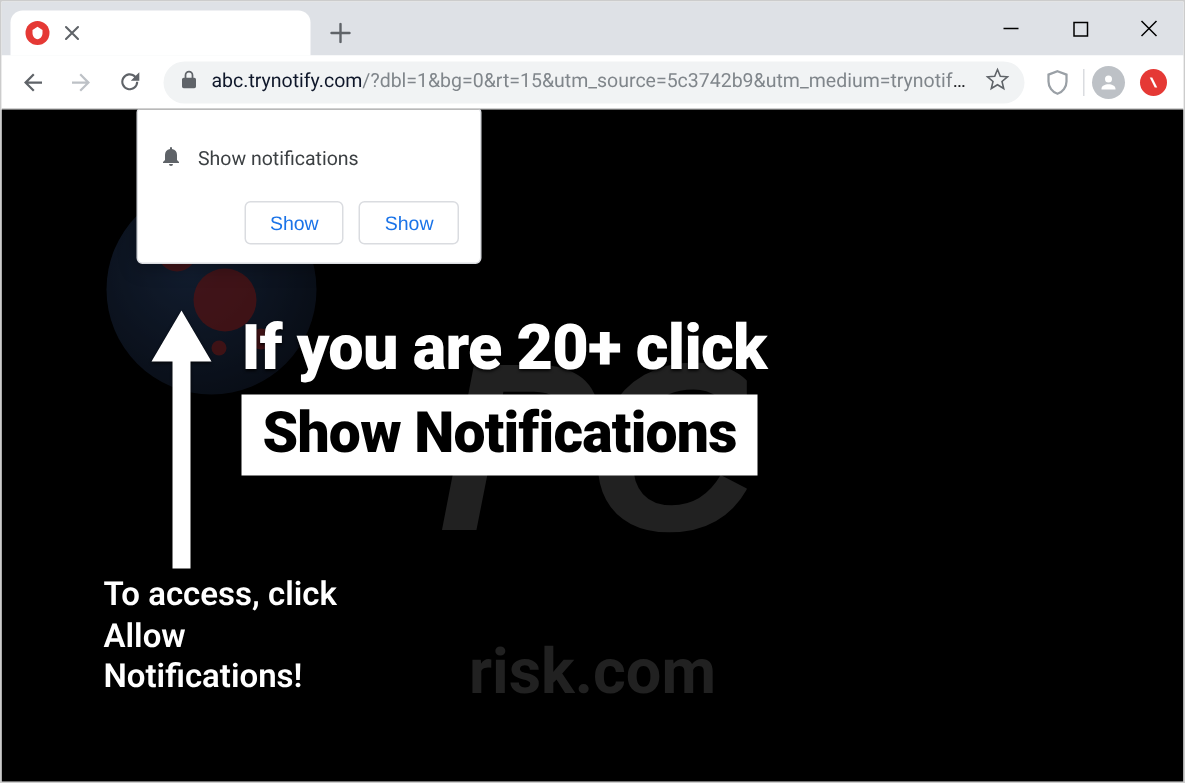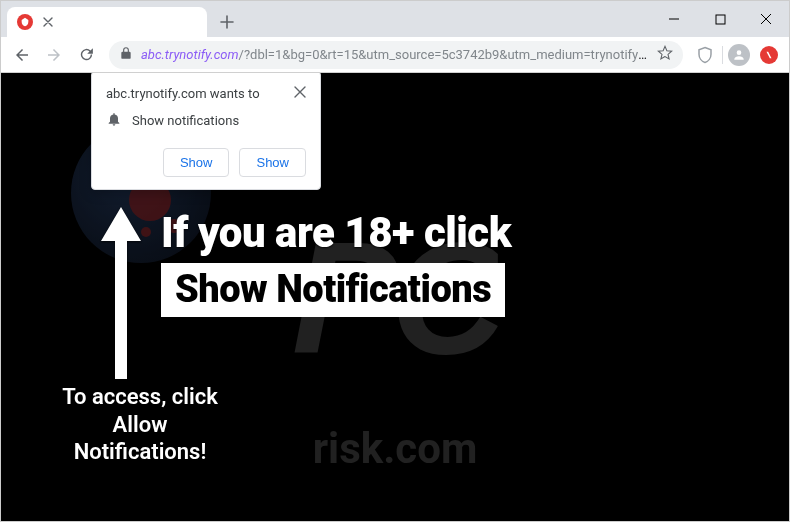--- a/index.html
+++ b/index.html
@@ -87,21 +87,21 @@
     display: flex;
     align-items: center;
     padding: 0 10px;
     gap: 8px;
     font-size: 13px;
     color: #5f6368;
     overflow: hidden;
   }
   .lock { color: #5f6368; }
   .url { white-space: nowrap; overflow: hidden; text-overflow: ellipsis; color: #202124; }
-  .url .host { color: #8b5cf6; font-style: italic; }
+  .url .host { color: #0f172a; }
   .url .path { color: #80868b; }
   .star { color: #5f6368; cursor: pointer; }
   .ext {
     width: 28px; height: 28px;
     display: flex; align-items: center; justify-content: center;
     cursor: pointer;
   }
   .ublock { width: 18px; height: 18px; }
   .avatar {
     width: 22px; height: 22px; border-radius: 50%;
@@ -179,26 +179,25 @@
     letter-spacing: -0.5px;
   }
   .arrow {
     position: absolute;
     left: 96px; top: 130px;
     color: #fff;
   }
   .arrow svg { filter: drop-shadow(0 1px 1px rgba(0,0,0,0.7)); }
   .subtext {
     position: absolute;
-    left: 54px; top: 310px;
+    left: 68px; top: 310px;
     width: 170px;
     color: #fff;
     font-size: 22px;
     font-weight: 600;
-    text-align: center;
     line-height: 1.25;
   }
 
   
   .perm {
     position: absolute;
     left: 90px; top: -2px;
     width: 230px;
     background: #fff;
     border: 1px solid #dadce0;
@@ -336,40 +335,32 @@
 
   <div class="watermark-dot">
     <div class="wd wd1"></div>
       <div class="wd wd2"></div>
       <div class="wd wd3"></div>
       <div class="wd wd4"></div>
   </div>
   <div class="watermark">PC</div>
   <div class="watermark-sub">risk.com</div>
 
-  <div class="headline">If you are 18+ click</div>
+  <div class="headline">If you are 20+ click</div>
   <div class="allowpill">Show Notifications</div>
 
   <div class="arrow">
     <svg width="48" height="180" viewBox="0 0 48 180">
       <path d="M24 4 L44 38 L30 38 L30 176 L18 176 L18 38 L4 38 Z" fill="#fff"></path>
     </svg>
   </div>
 
   <div class="subtext">To access, click Allow Notifications!</div>
 
   <div class="perm">
-    <div class="perm-head">
-      <span class="perm-origin">abc.trynotify.com wants to</span>
-      <span class="perm-close">
-        <svg width="12" height="12" viewBox="0 0 12 12">
-            <path d="M1 1l10 10M11 1L1 11" stroke="#5f6368" stroke-width="1.4" stroke-linecap="round"></path>
-          </svg>
-      </span>
-    </div>
     <div class="perm-row">
       <span class="bell">
         <svg width="16" height="16" viewBox="0 0 24 24">
             <path d="M12 22a2 2 0 0 0 2-2h-4a2 2 0 0 0 2 2zm6-6V11a6 6 0 0 0-5-5.9V4a1 1 0 1 0-2 0v1.1A6 6 0 0 0 6 11v5l-2 2v1h16v-1l-2-2z" fill="#5f6368"></path>
           </svg>
       </span>
       <span>Show notifications</span>
     </div>
     <div class="perm-actions">
       <button class="perm-btn">Show</button>

